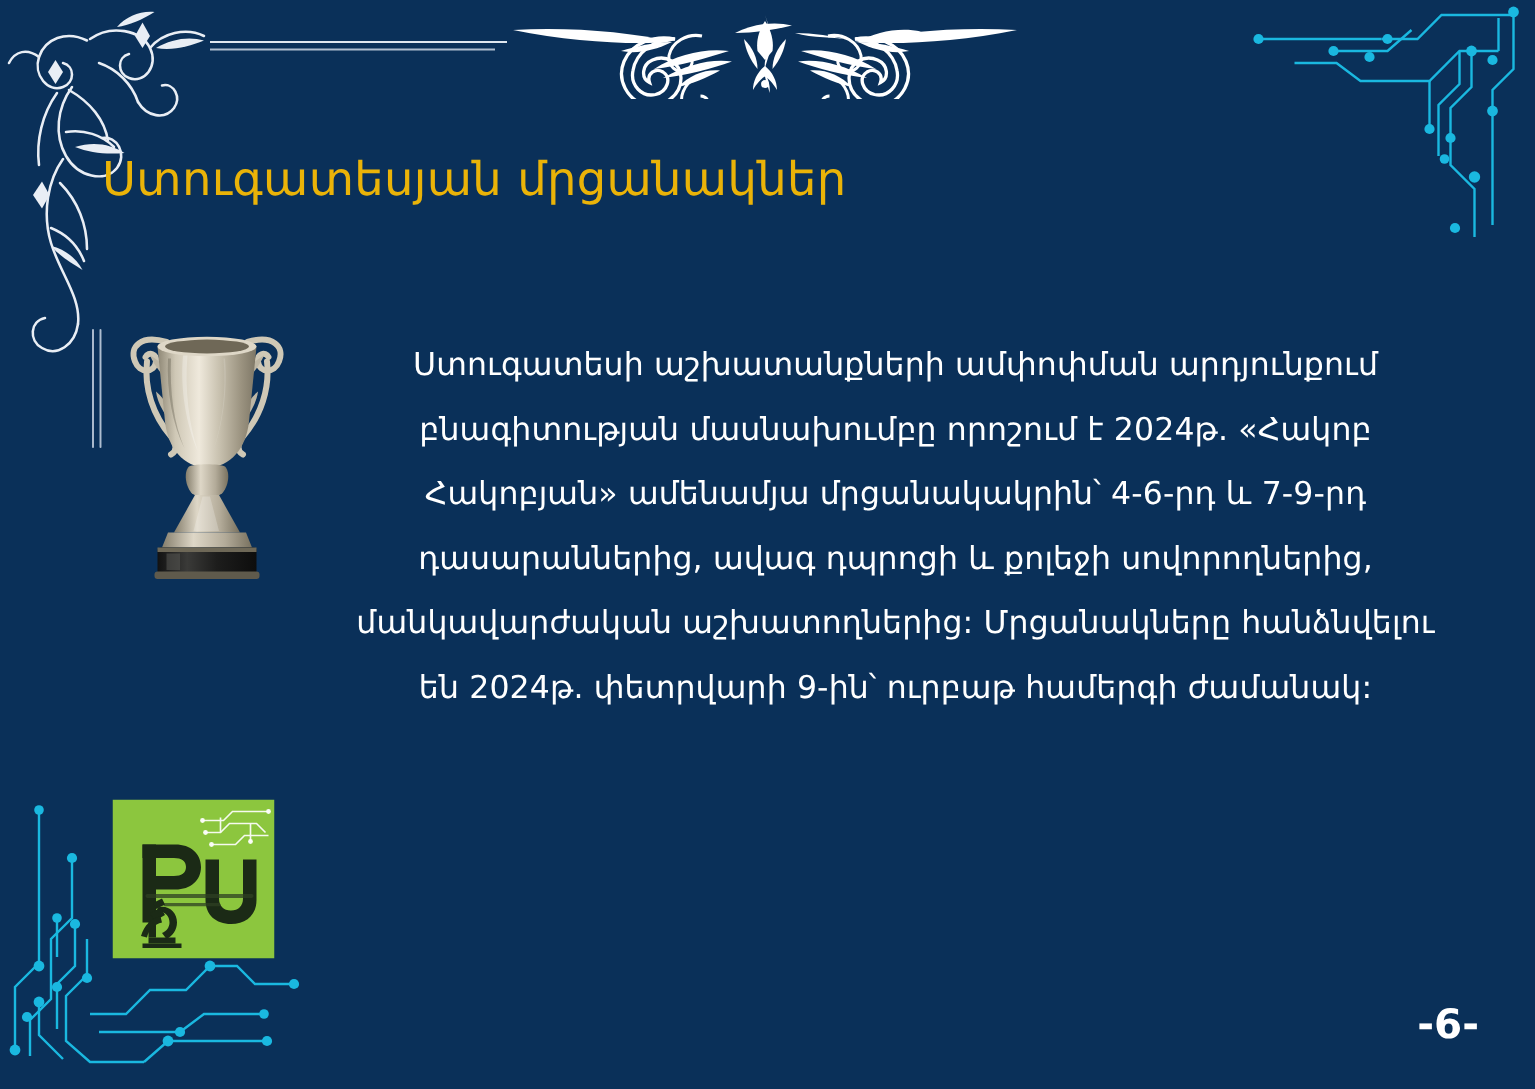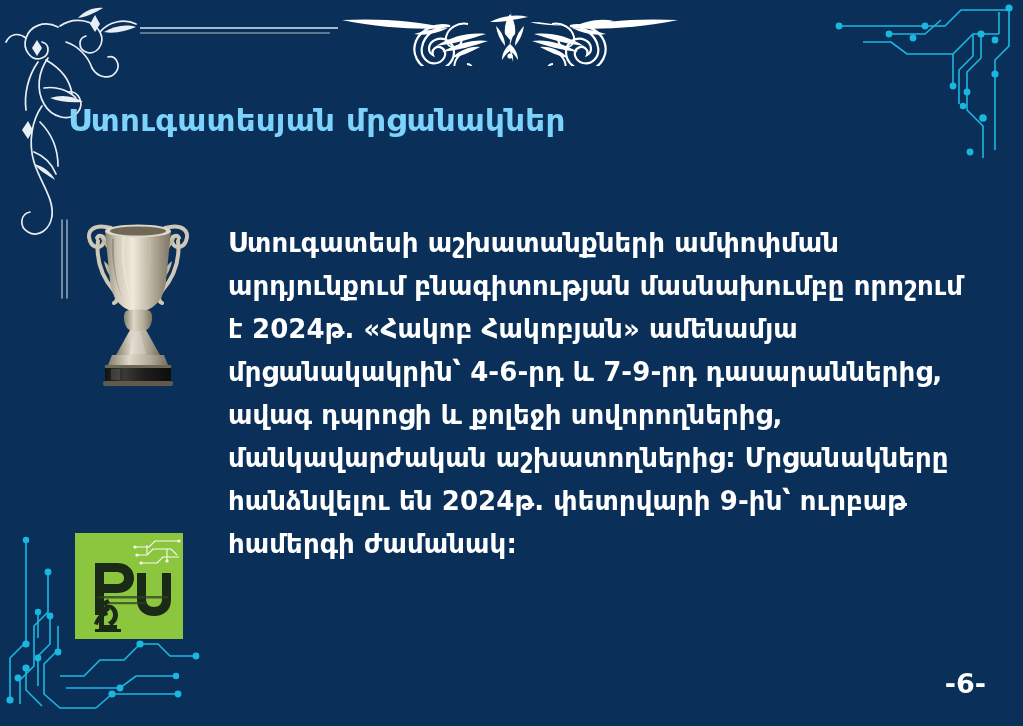--- a/index.html
+++ b/index.html
@@ -25,45 +25,45 @@
   #ornament-top       { left: 340px; top: 4px; width: 340px; height: 62px; }
   #circuit-tr         { right: 0;   top: 0;    width: 190px; height: 160px; }
   #circuit-bl         { left: 0;    bottom: 0; width: 205px; height: 200px; }
 
   
   #page-title {
     position: absolute;
     left: 68px;
     top: 102px;
     font-size: 31px;
-    font-weight: bold;
-    color: #7dd3fc;
+    font-weight: normal;
+    color: #eab308;
     letter-spacing: .2px;
     white-space: nowrap;
   }
 
   
   #trophy-image {
     position: absolute;
     left: 78px;
     top: 203px;
     width: 120px;
     height: 185px;
   }
 
   
   #body-text {
     position: absolute;
     left: 228px;
     top: 222px;
     width: 738px;
-    text-align: left;
+    text-align: center;
     color: #ffffff;
-    font-size: 26px;
-    font-weight: bold;
+    font-size: 21px;
+    font-weight: normal;
     line-height: 43px;
     letter-spacing: .1px;
   }
 
   
   #org-logo {
     position: absolute;
     left: 75px;
     top: 533px;
     width: 108px;

